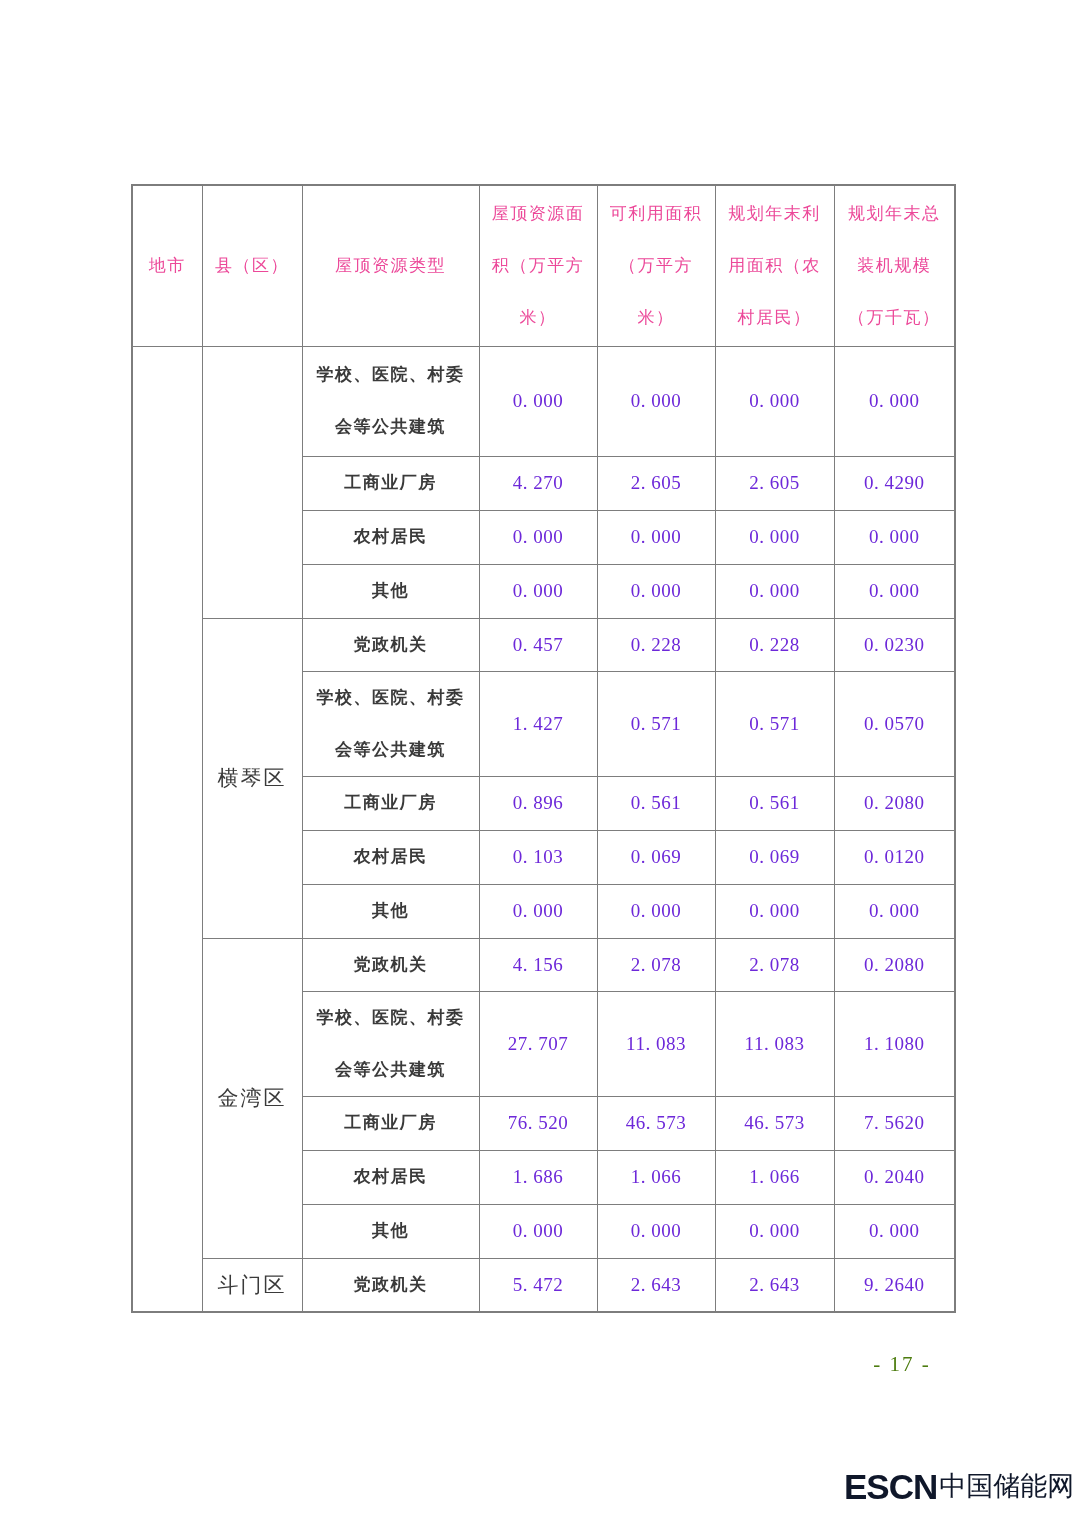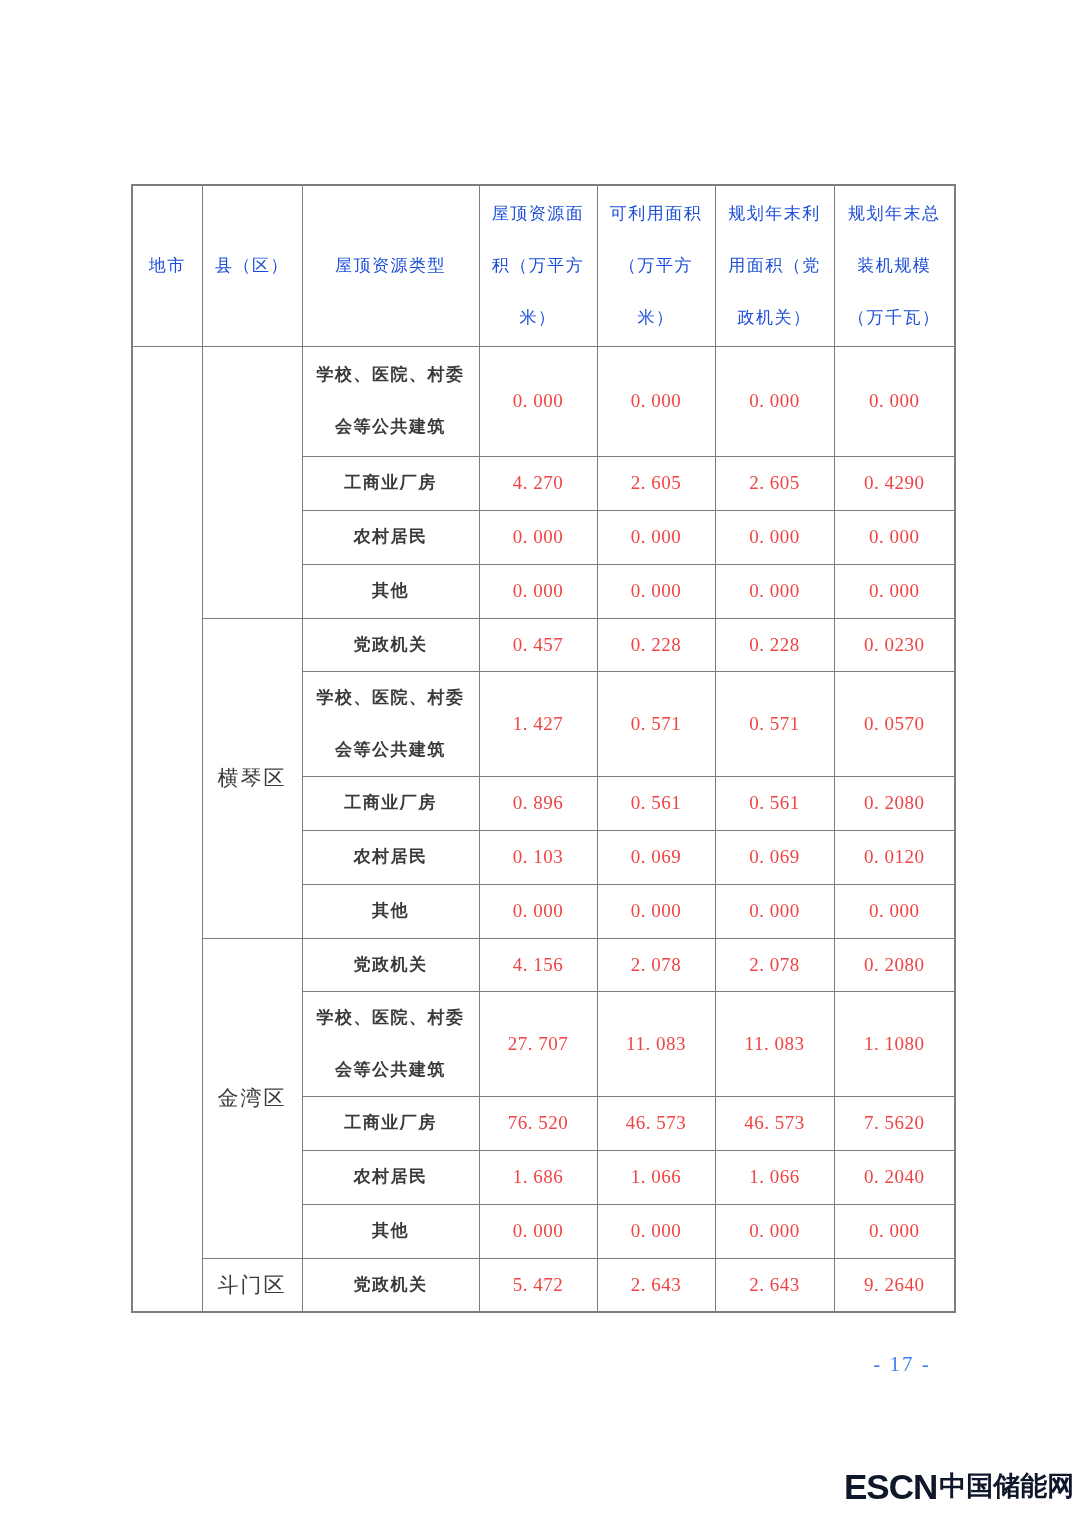--- a/index.html
+++ b/index.html
@@ -27,21 +27,21 @@
     vertical-align: middle;
     font-weight: normal;
     padding: 0 9px;
     box-sizing: border-box;
     overflow: hidden;
   }
   .doc-table th {
     font-size: 17px;
     line-height: 52px;
     letter-spacing: 1.5px;
-    color: #1d4ed8;
+    color: #ec4899;
   }
   tr.header-row { height: 161px; }
   tr.r-tall  { height: 110px; }
   tr.r-mid   { height: 104px; }
   tr.r-std   { height: 54px; }
   tr.r-short { height: 50px; }
 
   td.city-cell, td.district-cell {
     font-size: 21px;
     letter-spacing: 2px;
@@ -50,32 +50,32 @@
   td.type-cell {
     font-size: 17px;
     letter-spacing: 1.5px;
     line-height: 52px;
     font-weight: bold;
   }
   td.value-cell {
     font-size: 19px;
     letter-spacing: 0.5px;
     font-family: "Liberation Serif", "DejaVu Serif", serif;
-    color: #ef4444;
+    color: #6d28d9;
   }
 
   .page-number {
     position: absolute;
     top: 1352px;
     left: 852px;
     width: 100px;
     text-align: center;
     font-size: 21px;
     letter-spacing: 2px;
-    color: #3b82f6;
+    color: #4d7c0f;
     font-family: "Liberation Serif", "DejaVu Serif", serif;
   }
 
   .escn-logo {
     position: absolute;
     top: 1468px;
     left: 844px;
     height: 36px;
     display: flex;
     align-items: center;
@@ -85,21 +85,21 @@
   .escn-logo .latin {
     font-family: "Liberation Sans", "DejaVu Sans", sans-serif;
     font-weight: 800;
     font-size: 35px;
     letter-spacing: -1px;
     line-height: 1;
     transform: scaleY(1.0);
   }
   .escn-logo .cn {
     font-family: "Liberation Sans", "DejaVu Sans", sans-serif;
-    font-weight: 700;
+    font-weight: 400;
     font-size: 27px;
     line-height: 1;
     margin-left: 2px;
     letter-spacing: 0px;
   }
 </style>
 </head>
 <body>
 
 <div class="page">
@@ -114,21 +114,21 @@
       <col style="width:119px">
       <col style="width:121px">
     </colgroup>
     <tbody>
       <tr class="header-row">
         <th>地市</th>
         <th>县（区）</th>
         <th>屋顶资源类型</th>
         <th>屋顶资源面积（万平方米）</th>
         <th>可利用面积（万平方米）</th>
-        <th>规划年末利用面积（党政机关）</th>
+        <th>规划年末利用面积（农村居民）</th>
         <th>规划年末总装机规模（万千瓦）</th>
       </tr>
 
       <tr class="r-tall">
         <td class="city-cell" rowspan="15"></td>
         <td class="district-cell" rowspan="4"></td>
         <td class="type-cell">学校、医院、村委会等公共建筑</td>
         <td class="value-cell">0. 000</td>
         <td class="value-cell">0. 000</td>
         <td class="value-cell">0. 000</td>

